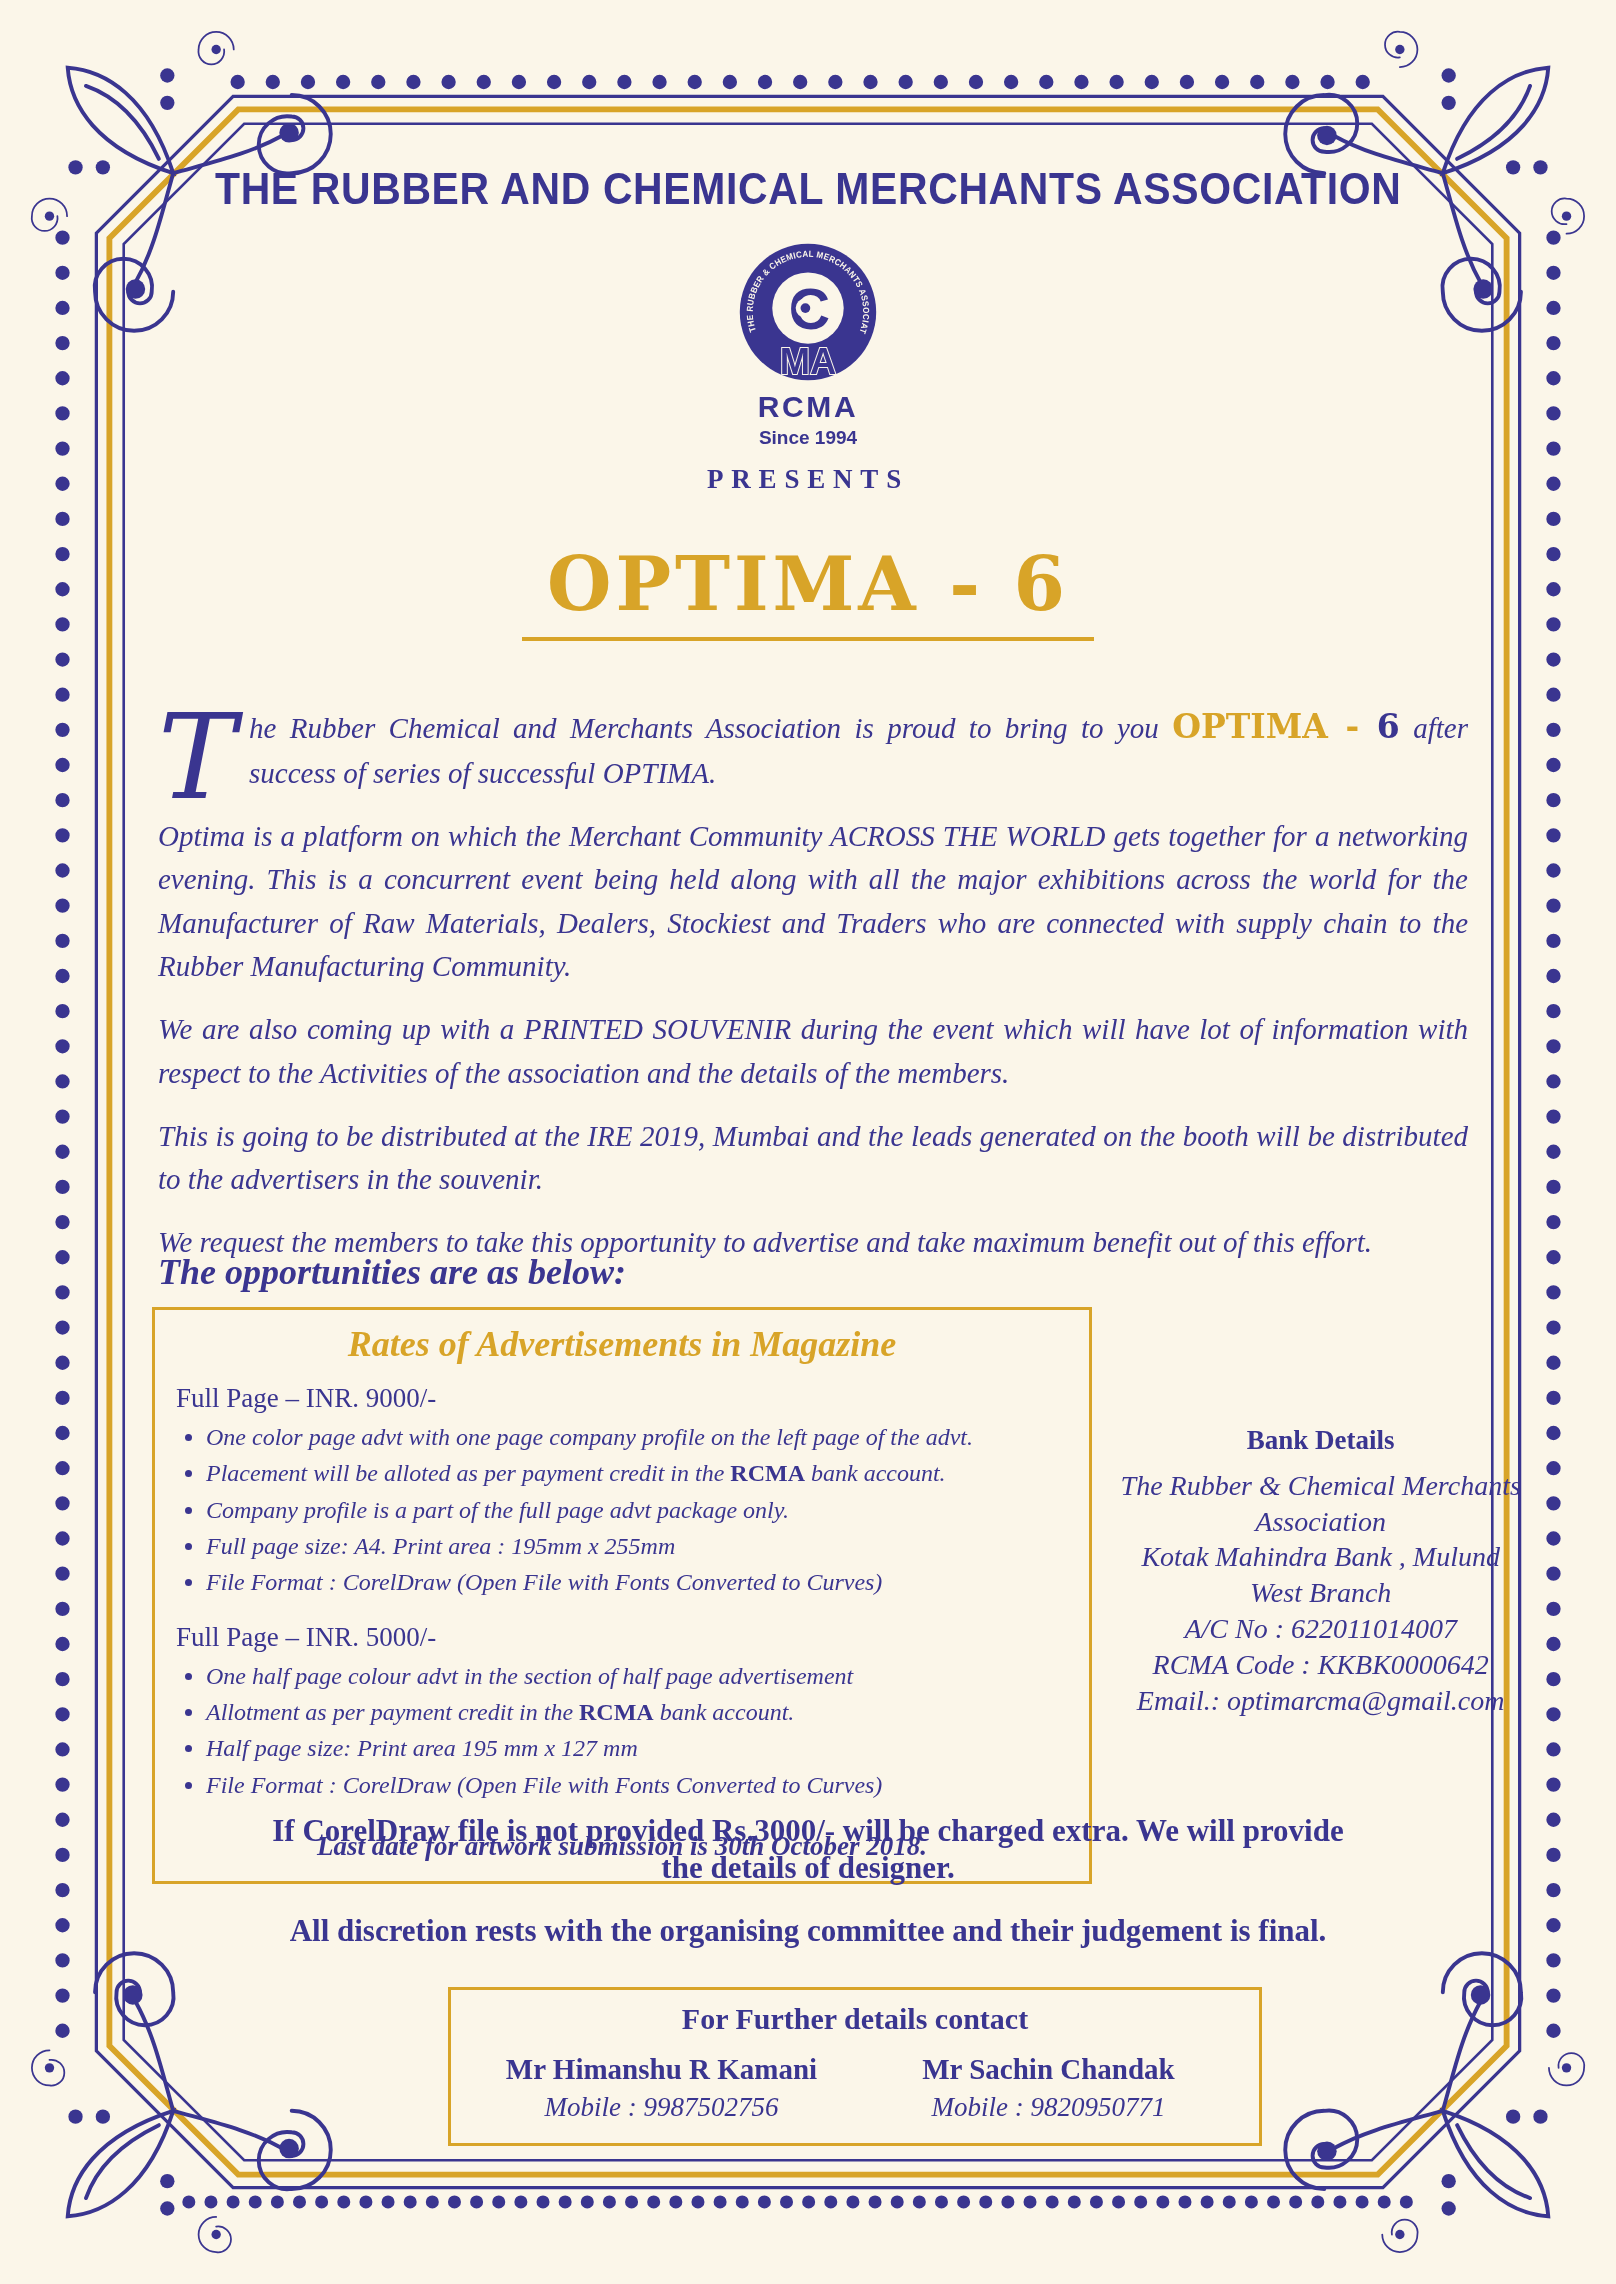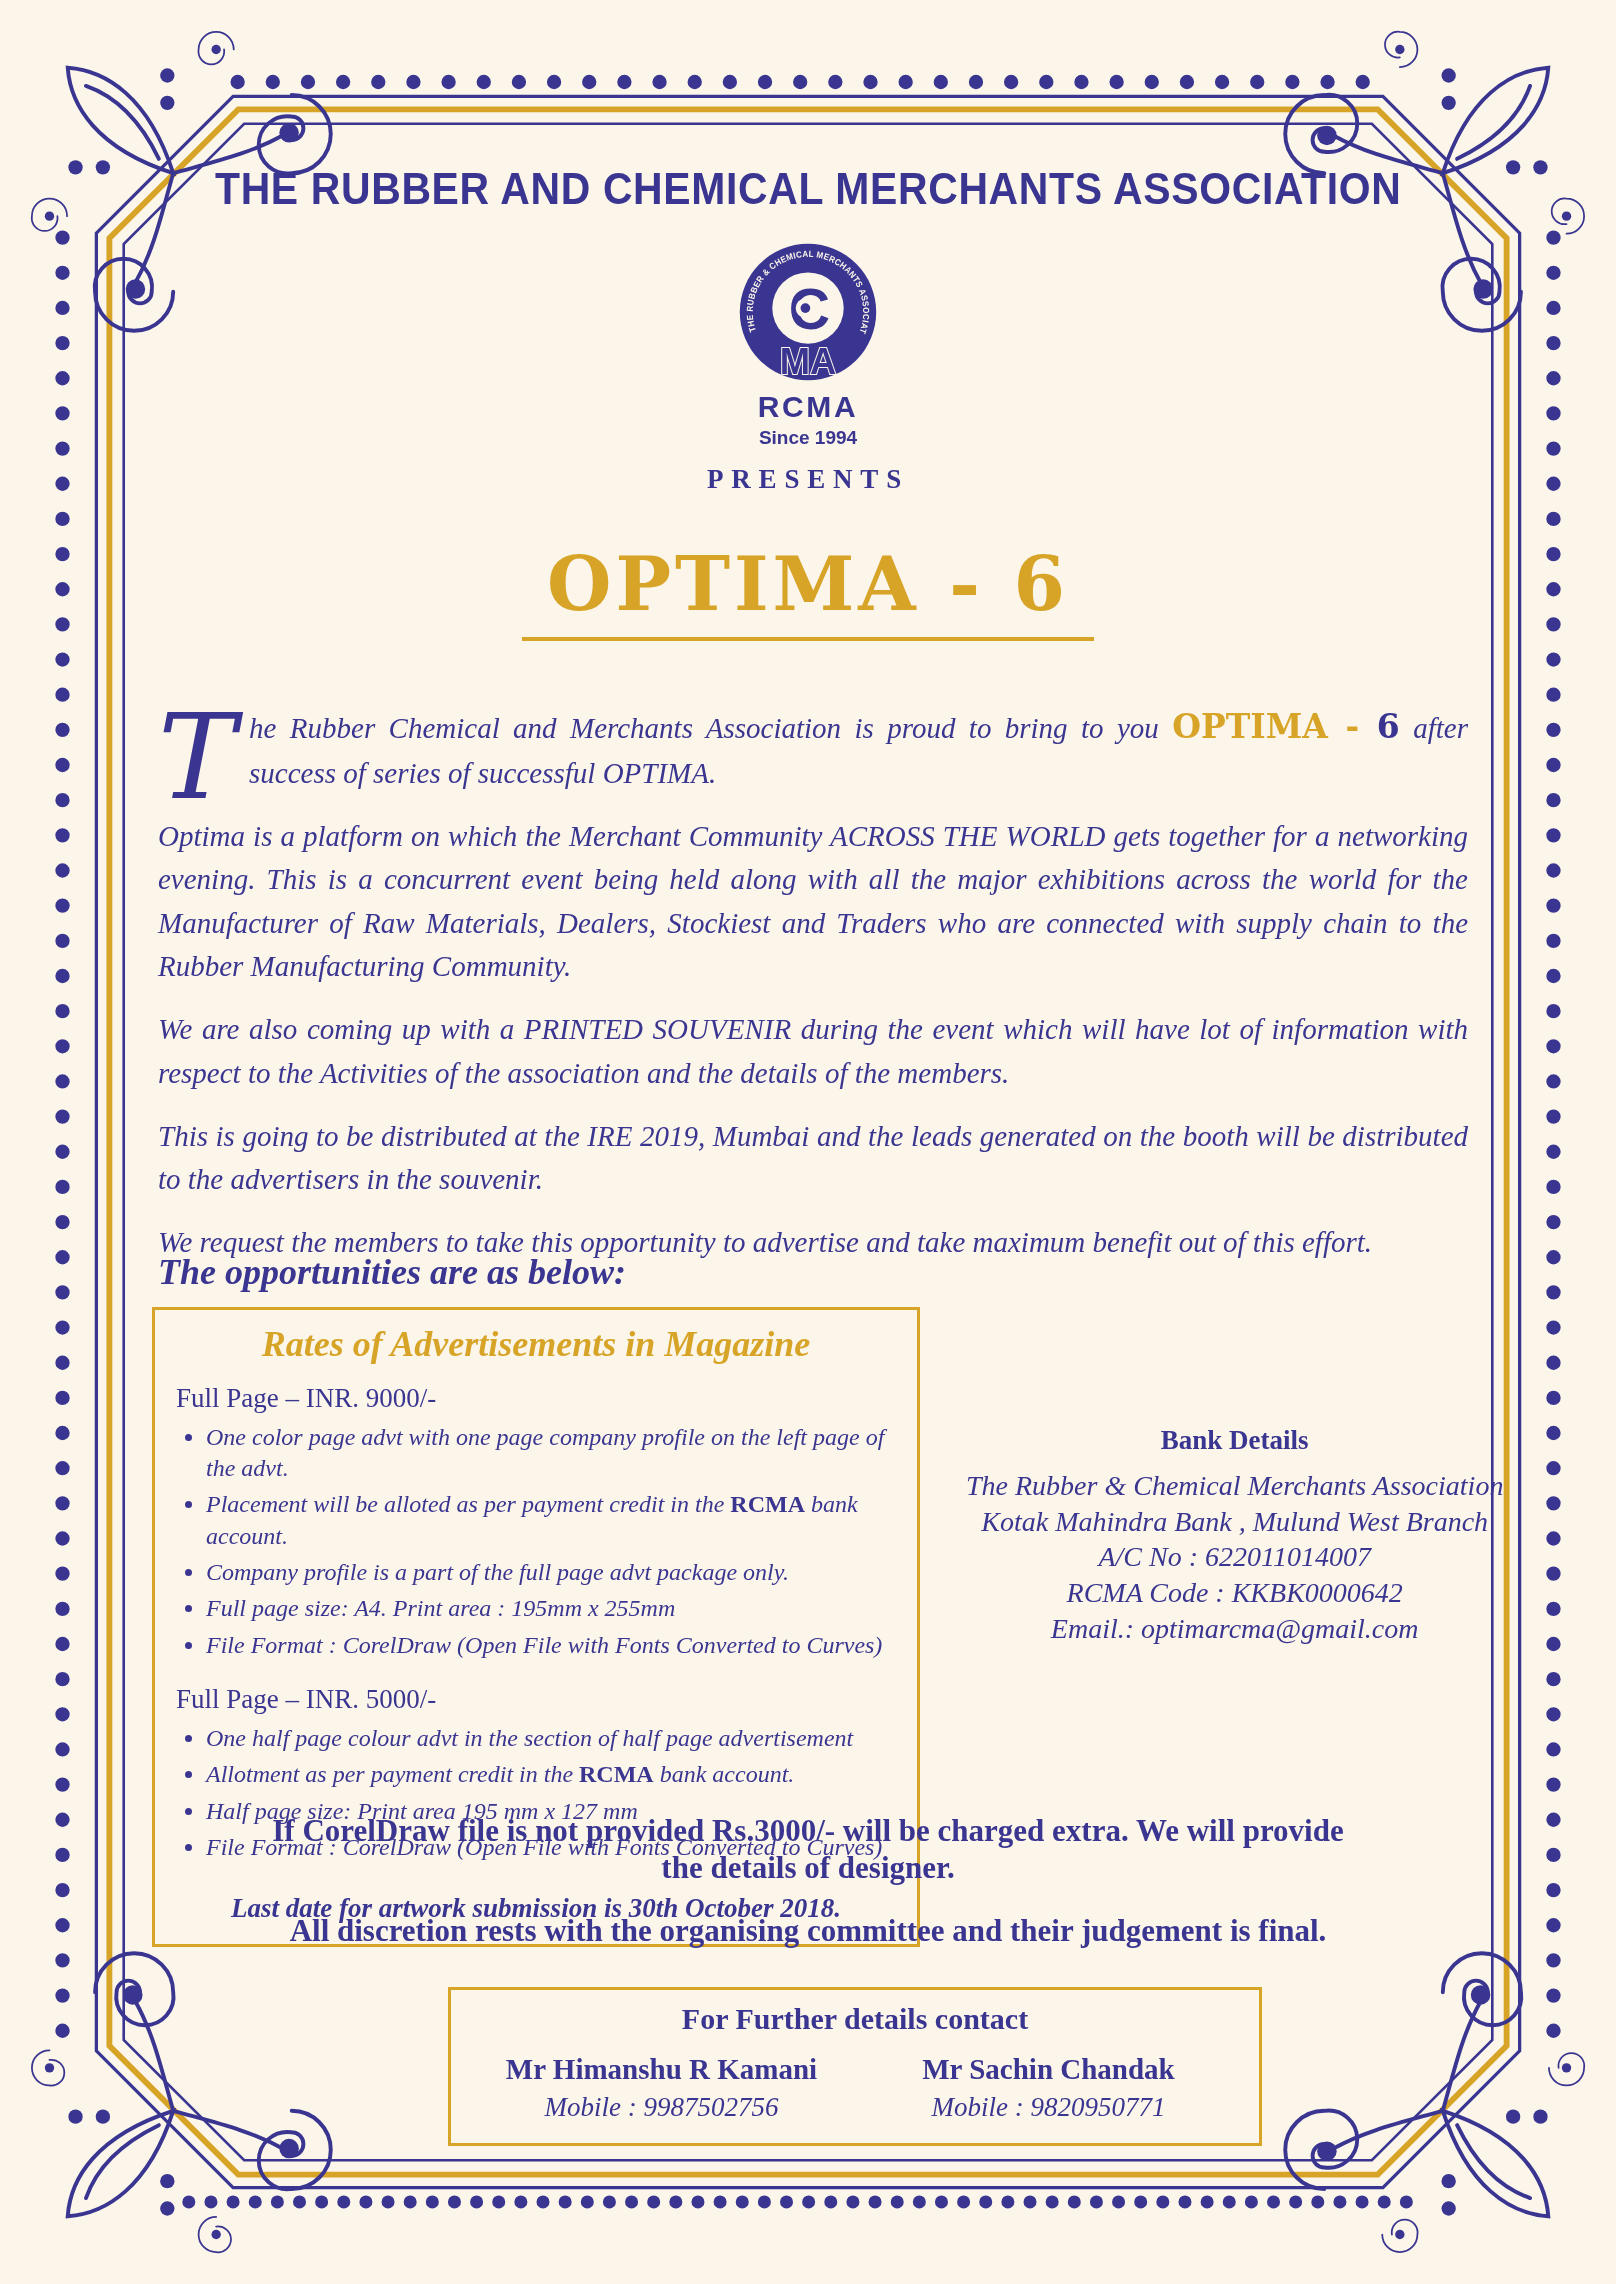--- a/index.html
+++ b/index.html
@@ -33,21 +33,21 @@
   .intro p{margin:0 0 19.5px;}
   .dropcap{float:left;font-family:"DejaVu Serif",serif;font-style:italic;
     font-size:117px;line-height:0.78;margin:10.4px 13px 0 0;}
   .brand{font-family:"DejaVu Serif",serif;font-style:normal;font-weight:bold;font-size:33px;color:var(--gold);}
   .brand-num{font-family:"DejaVu Serif",serif;font-style:normal;font-weight:bold;font-size:33px;color:var(--indigo);}
 
   .opps{position:absolute;top:1251px;left:158px;margin:0;color:var(--indigo);
     font-weight:bold;font-style:italic;font-size:36px;}
 
   .cols{position:absolute;top:1307px;left:152px;width:1374px;display:flex;align-items:flex-start;}
-  .rates{width:768px;box-sizing:border-box;border:3.3px solid var(--gold);
+  .rates{width:940px;box-sizing:border-box;border:3.3px solid var(--gold);
     padding:7.8px 21px 19.5px;color:var(--indigo);background:var(--cream);}
   .rates-title{text-align:center;font-weight:bold;font-style:italic;font-size:36px;color:var(--gold);margin:5.2px 0 18px;}
   .rate-heading{font-weight:normal;font-size:27px;margin:0 0 7.8px;}
   .rates ul{list-style:disc;margin:0 0 23.4px;padding-left:30px;font-style:italic;font-size:24px;line-height:1.3;}
   .rates li{margin-bottom:5.2px;}
   .rates li b{font-style:normal;}
   .deadline{text-align:center;font-weight:bold;font-style:italic;font-size:27px;margin-top:30px;}
 
   .bank{flex:1;margin-left:23.4px;margin-top:118px;text-align:center;color:var(--indigo);}
   .bank-heading{font-weight:bold;font-size:27px;margin-bottom:11.7px;}

